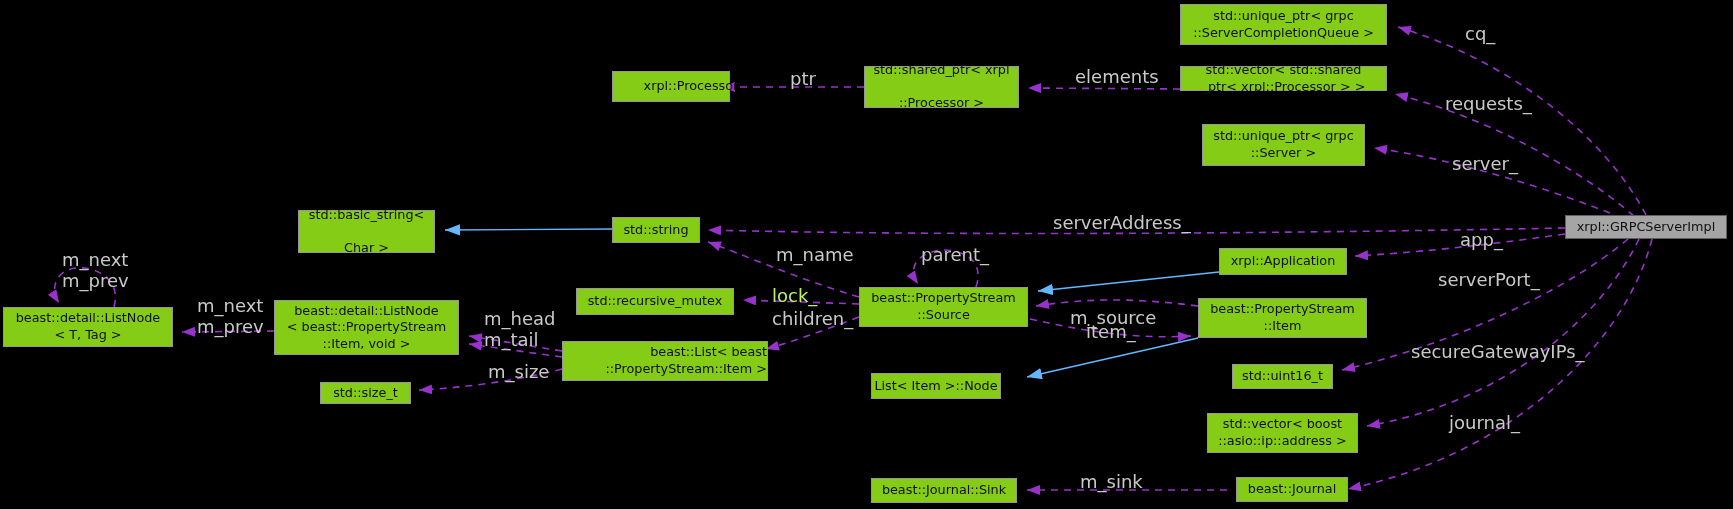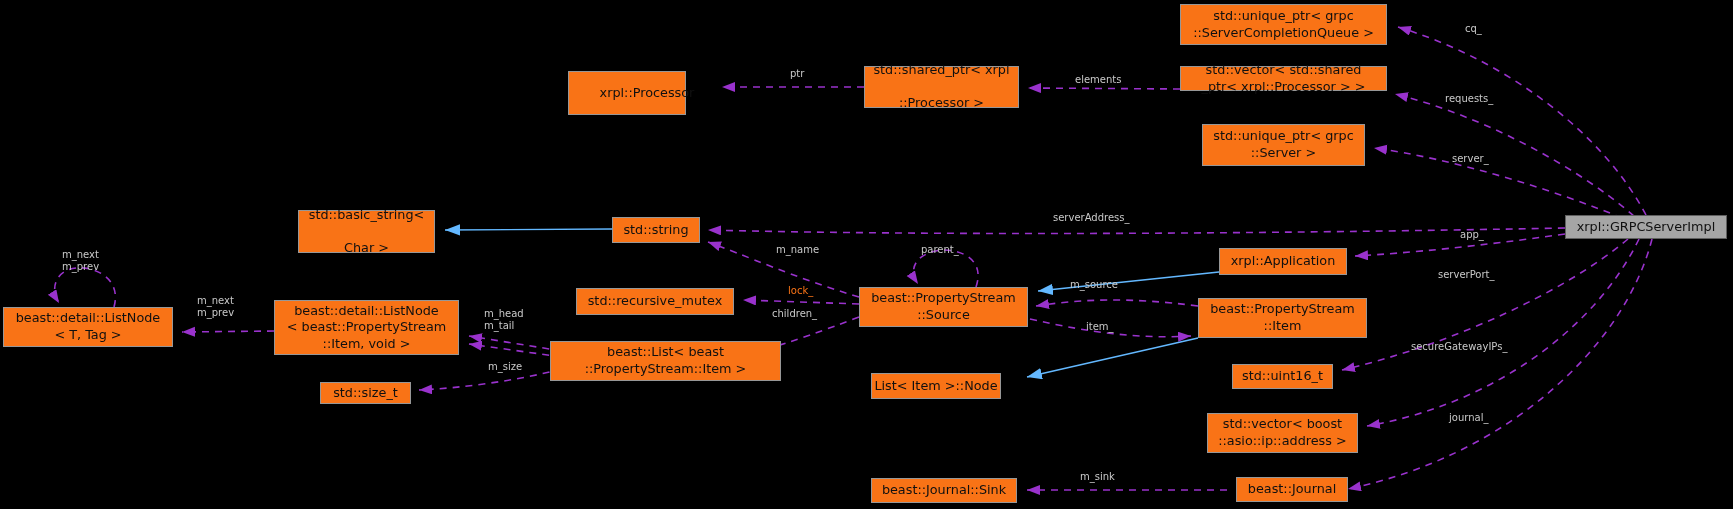--- a/index.html
+++ b/index.html
@@ -1,22 +1,22 @@
 <!DOCTYPE html>
 <html><head>
 <meta charset="utf-8">
 <style>
   html,body{margin:0;padding:0;background:#000;}
   .canvas{position:relative;overflow:hidden;background:#000;font-family:"DejaVu Sans",sans-serif;}
   .edge-layer{position:absolute;left:0;top:0;}
-  .node{position:absolute;box-sizing:border-box;background:#f97316;border:1.5px solid #979797;
+  .node{position:absolute;box-sizing:border-box;background:#84cc16;border:1.5px solid #979797;
         color:#101010;display:flex;flex-direction:column;align-items:center;justify-content:center;
         font-size:12.8px;line-height:1.3;text-align:center;white-space:nowrap;}
   .node-main{background:#a5a5a5;border-color:#5f5f5f;}
-  .edge-label{position:absolute;color:#c9c9c9;font-size:10px;line-height:1.18;white-space:nowrap;}
+  .edge-label{position:absolute;color:#c9c9c9;font-size:18px;line-height:1.18;white-space:nowrap;}
 </style>
 </head>
 <body>
 
 <div class="canvas" title="xrpl::GRPCServerImpl collaboration diagram" style="width: 1733px; height: 509px; background: rgb(0, 0, 0);">
   <svg class="edge-layer" xmlns="http://www.w3.org/2000/svg" width="1733" height="509">
       <defs>
         <marker id="arrow-usage" markerUnits="userSpaceOnUse" markerWidth="15" markerHeight="14" refX="13" refY="5" orient="auto">
           <path d="M0,0 L13,5 L0,10 z" fill="#9932cc"></path>
         </marker>
@@ -68,39 +68,39 @@
       </div>
       <div class="edge-label" style="color: rgb(201, 201, 201); left: 1438px; top: 269px;">
         <div>serverPort_</div>
       </div>
       <div class="edge-label" style="color: rgb(201, 201, 201); left: 1411px; top: 341px;">
         <div>secureGatewayIPs_</div>
       </div>
       <div class="edge-label" style="color: rgb(201, 201, 201); left: 1449px; top: 412px;">
         <div>journal_</div>
       </div>
-      <div class="edge-label" style="color: rgb(201, 201, 201); left: 1075px; top: 74px;">
+      <div class="edge-label" style="color: rgb(201, 201, 201); left: 1075px; top: 66px;">
         <div>elements</div>
       </div>
       <div class="edge-label" style="color: rgb(201, 201, 201); left: 790px; top: 68px;">
         <div>ptr</div>
       </div>
       <div class="edge-label" style="color: rgb(201, 201, 201); left: 776px; top: 244px;">
         <div>m_name</div>
       </div>
       <div class="edge-label" style="color: rgb(201, 201, 201); left: 921px; top: 244px;">
         <div>parent_</div>
       </div>
-      <div class="edge-label" style="color: #f97316; left: 788px; top: 285px;">
+      <div class="edge-label" style="color: #bef264; left: 772px; top: 285px;">
         <div>lock_</div>
       </div>
       <div class="edge-label" style="color: rgb(201, 201, 201); left: 772px; top: 308px;">
         <div>children_</div>
       </div>
-      <div class="edge-label" style="color: rgb(201, 201, 201); left: 1070px; top: 279px;">
+      <div class="edge-label" style="color: rgb(201, 201, 201); left: 1070px; top: 307px;">
         <div>m_source</div>
       </div>
       <div class="edge-label" style="color: rgb(201, 201, 201); left: 1086px; top: 321px;">
         <div>item_</div>
       </div>
       <div class="edge-label" style="color: rgb(201, 201, 201); left: 484px; top: 308px;">
         <div>m_head</div>
         <div>m_tail</div>
       </div>
       <div class="edge-label" style="color: rgb(201, 201, 201); left: 488px; top: 361px;">
@@ -114,21 +114,21 @@
         <div>m_next</div>
         <div>m_prev</div>
       </div>
       <div class="edge-label" style="color: rgb(201, 201, 201); left: 1080px; top: 471px;">
         <div>m_sink</div>
       </div>
       <div class="node" style="left: 1180px; top: 4px; width: 207px; height: 41px;">
         <div>std::unique_ptr&lt; grpc</div>
         <div>::ServerCompletionQueue &gt;</div>
       </div>
-      <div class="node" style="left: 568px; top: 71px; width: 118px; height: 44px; padding-left: 40px;">
+      <div class="node" style="left: 612px; top: 71px; width: 118px; height: 31px; padding-left: 40px;">
         <div>xrpl::Processor</div>
       </div>
       <div class="node" style="left: 864px; top: 66px; width: 155px; height: 42px; gap: 16px;">
         <div>std::shared_ptr&lt; xrpl</div>
         <div>::Processor &gt;</div>
       </div>
       <div class="node" style="left: 1180px; top: 66px; width: 207px; height: 25px;">
         <div>std::vector&lt; std::shared</div>
         <div>_ptr&lt; xrpl::Processor &gt; &gt;</div>
       </div>
@@ -158,21 +158,21 @@
       </div>
       <div class="node" style="left: 3px; top: 307px; width: 170px; height: 40px;">
         <div>beast::detail::ListNode</div>
         <div>&lt; T, Tag &gt;</div>
       </div>
       <div class="node" style="left: 274px; top: 300px; width: 185px; height: 55px;">
         <div>beast::detail::ListNode</div>
         <div>&lt; beast::PropertyStream</div>
         <div>::Item, void &gt;</div>
       </div>
-      <div class="node" style="left: 550px; top: 341px; width: 231px; height: 40px;">
+      <div class="node" style="left: 562px; top: 341px; width: 206px; height: 40px; align-items: flex-end;">
         <div>beast::List&lt; beast</div>
         <div>::PropertyStream::Item &gt;</div>
       </div>
       <div class="node" style="left: 320px; top: 382px; width: 91px; height: 22px;">
         <div>std::size_t</div>
       </div>
       <div class="node" style="left: 1198px; top: 298px; width: 169px; height: 40px;">
         <div>beast::PropertyStream</div>
         <div>::Item</div>
       </div>

